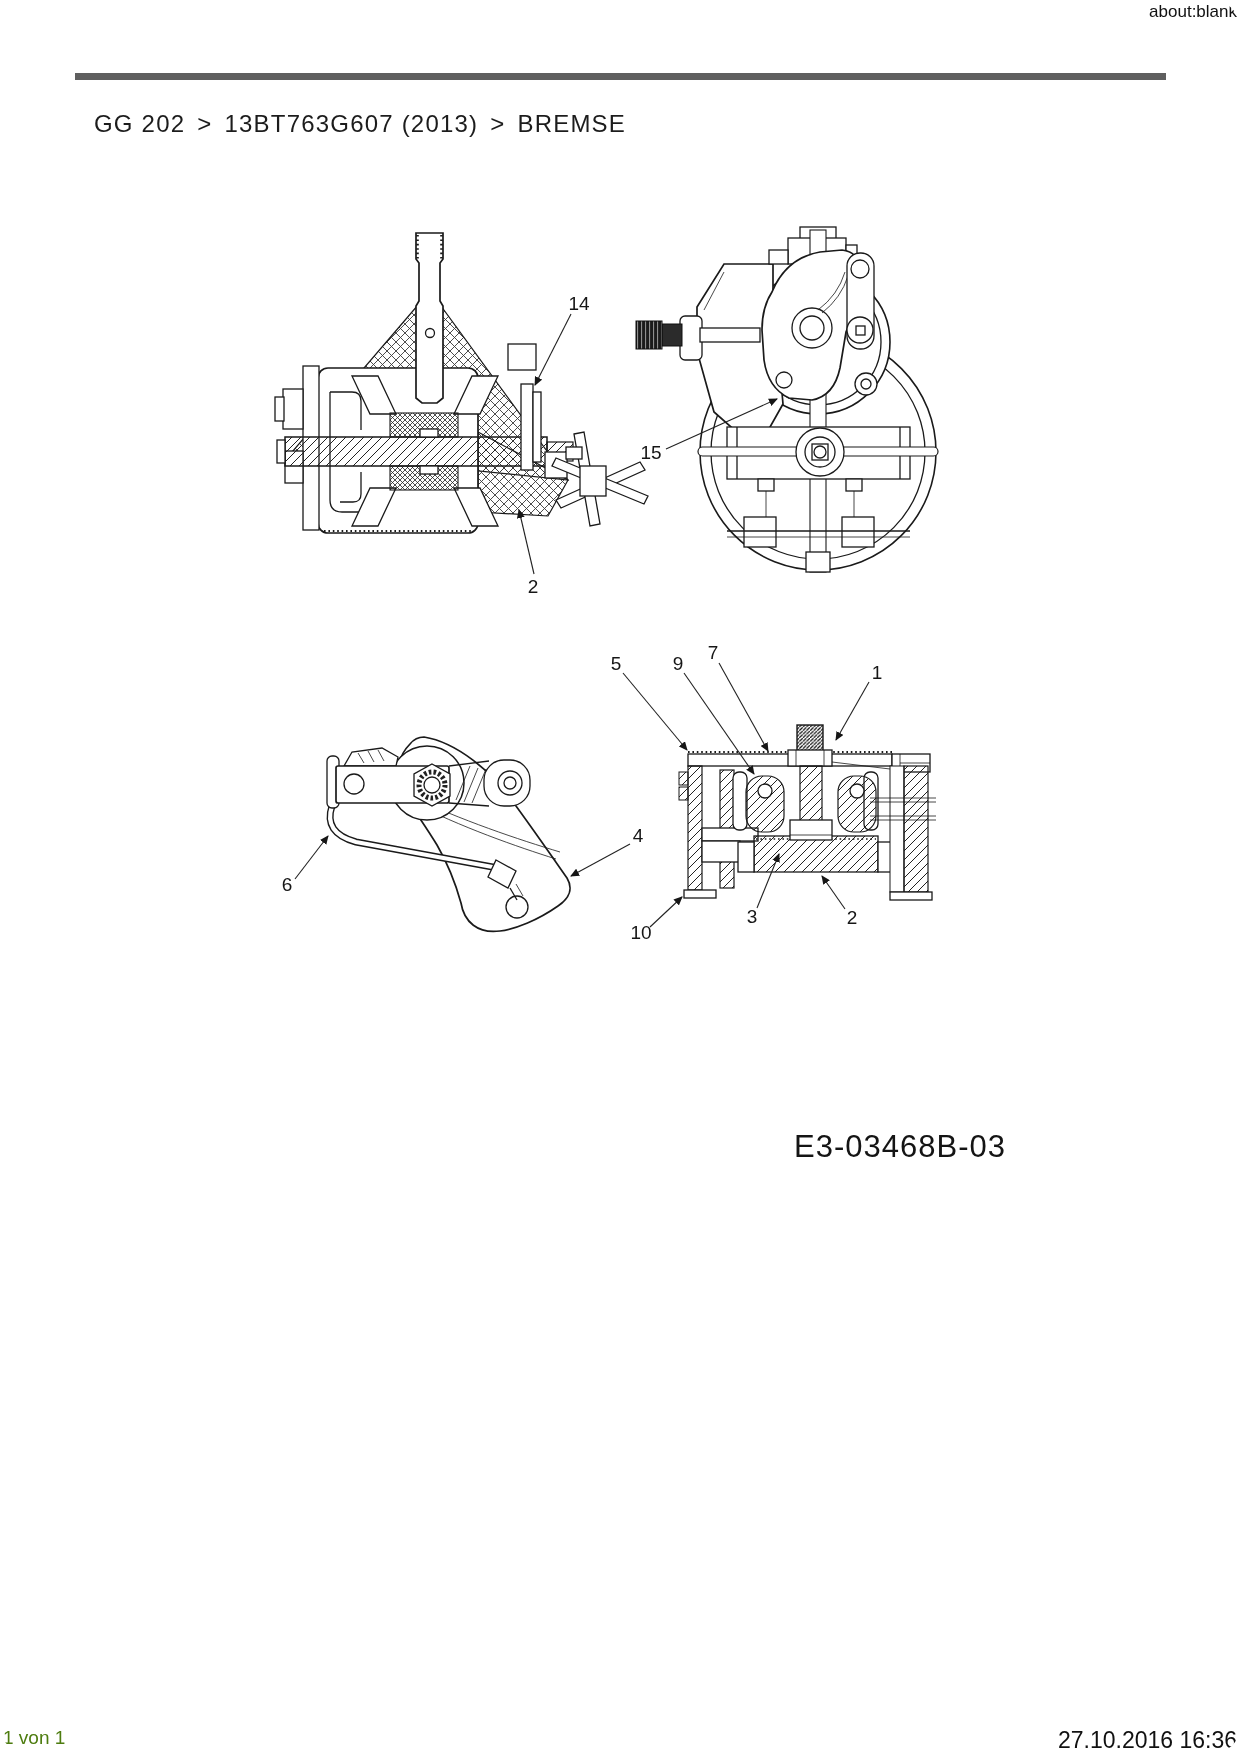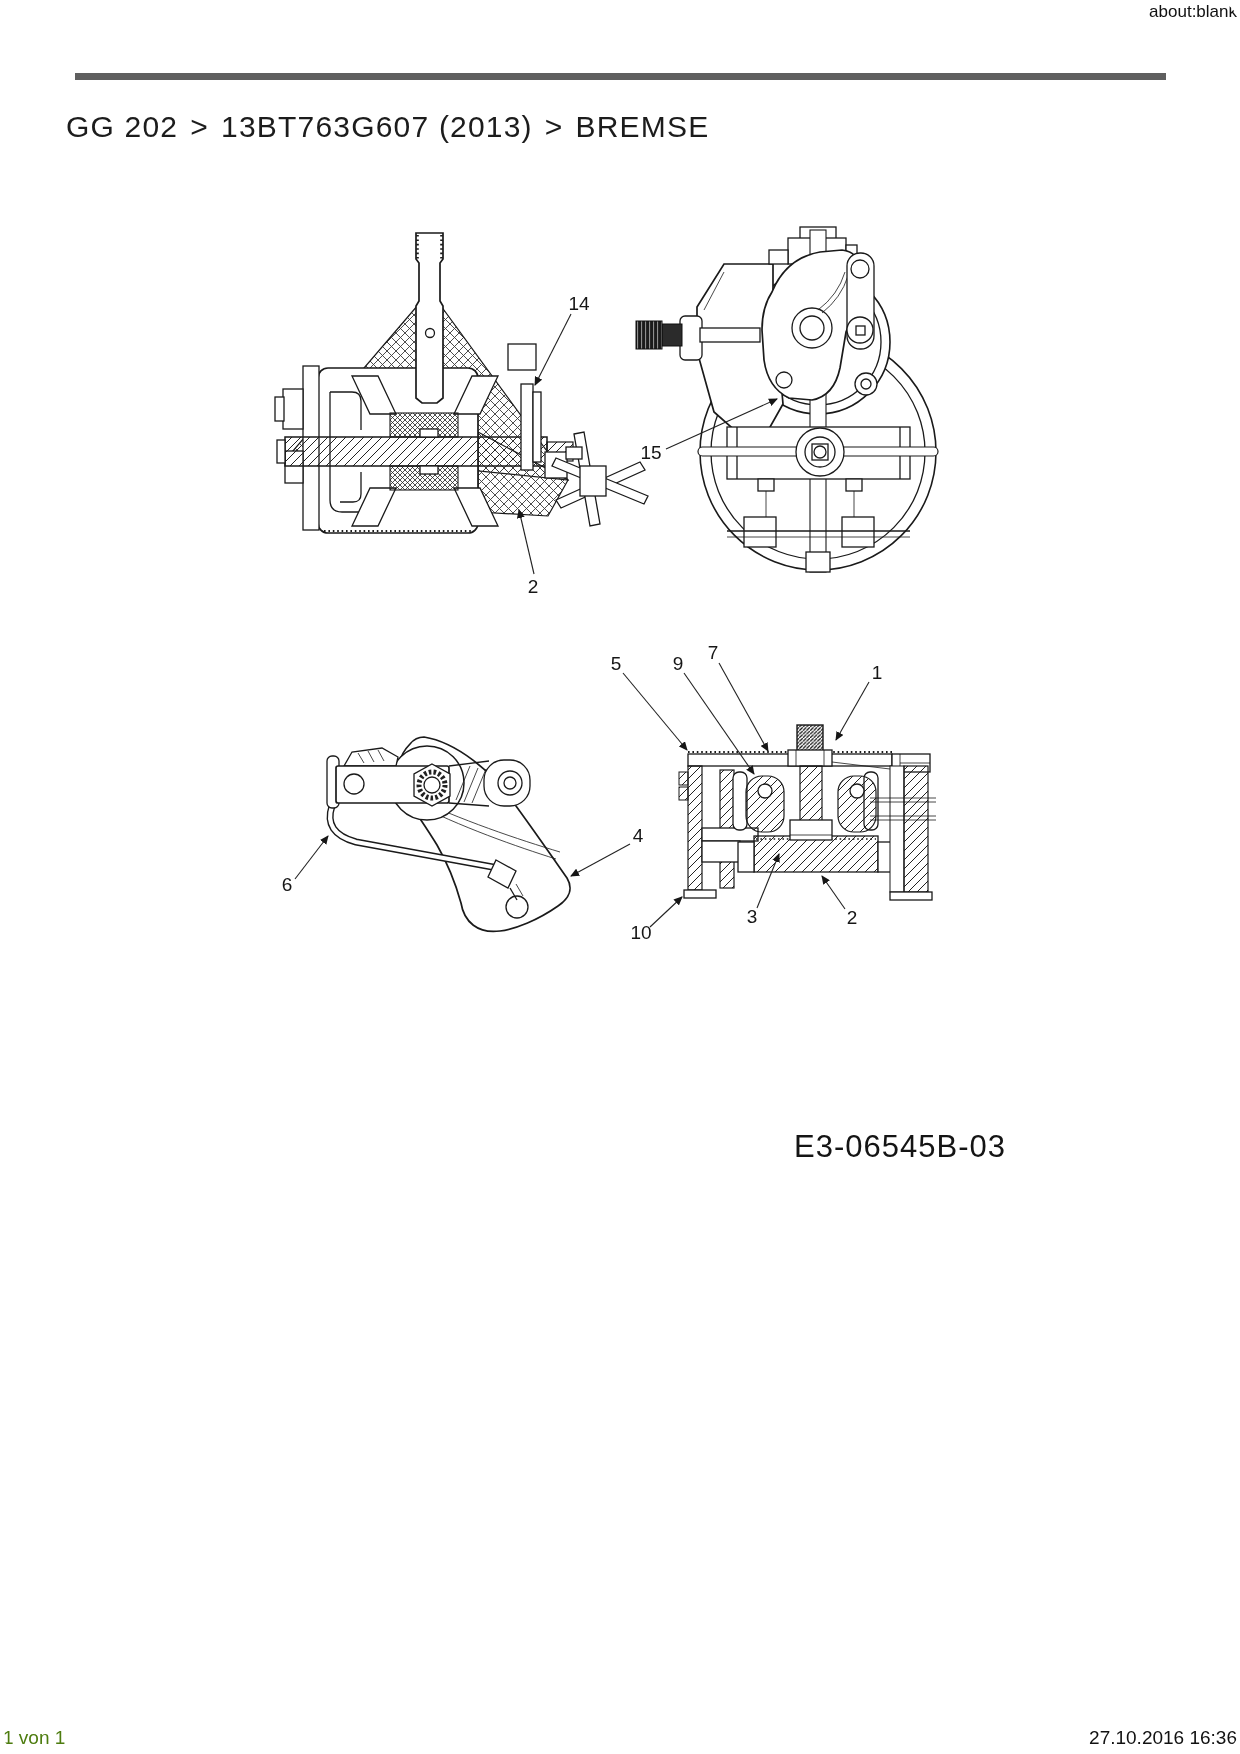--- a/index.html
+++ b/index.html
@@ -14,34 +14,34 @@
   }
   .url-header{
     position:absolute;top:2px;right:3px;
     font-size:17px;color:#111;
   }
   .top-rule{
     position:absolute;left:75px;top:73px;
     width:1091px;height:7px;background:#5f5f5f;
   }
   .breadcrumb{
-    position:absolute;left:66px;top:110px;
-    font-size:30px;letter-spacing:1.2px;color:#1c1c1c;
+    position:absolute;left:94px;top:110px;
+    font-size:24px;letter-spacing:1.2px;color:#1c1c1c;
     white-space:nowrap;
   }
   .breadcrumb .sep{margin:0 12px;}
   .drawing-number{
     position:absolute;left:790px;top:1129px;width:220px;
     text-align:center;font-size:31px;letter-spacing:1px;color:#141414;
   }
   .footer-left{
     position:absolute;left:3px;top:1727px;font-size:19px;color:#4d7c0f;
   }
   .footer-right{
-    position:absolute;right:3px;top:1727px;font-size:19px;color:#111;margin-left:48px;
+    position:absolute;right:3px;top:1727px;font-size:23px;color:#111;margin-left:48px;
   }
   svg.art{position:absolute;left:0;top:0;}
   .ln{stroke:#1a1a1a;stroke-width:1.3;fill:none;}
   .thin{stroke:#1a1a1a;stroke-width:0.8;fill:none;}
   .wf{fill:#ffffff;stroke:#1a1a1a;stroke-width:1.3;}
   .wf2{fill:#ffffff;stroke:#1a1a1a;stroke-width:1.7;}
   .dotl{stroke:#1a1a1a;stroke-width:2.2;stroke-dasharray:1.6 2.8;fill:none;}
   .lead{stroke:#222;stroke-width:1.1;fill:none;marker-end:url(#arr);}
   .call{font:19px "Liberation Sans", sans-serif;fill:#161616;text-anchor:middle;}
 </style>
@@ -314,18 +314,18 @@
         <line x1="757" y1="908" x2="779" y2="854" class="lead"></line>
         <text x="752" y="923" class="call">3</text>
       </g>
       <g>
         <line x1="845" y1="909" x2="822" y2="876" class="lead"></line>
         <text x="852" y="924" class="call">2</text>
       </g>
     </g>
   </svg>
 
-  <div class="drawing-number">E3-06545B-03</div>
+  <div class="drawing-number">E3-03468B-03</div>
 
   <div class="footer-left">1 von 1</div>
   <div class="footer-right">27.10.2016 16:36</div>
 
 </div>
 
 </body></html>

